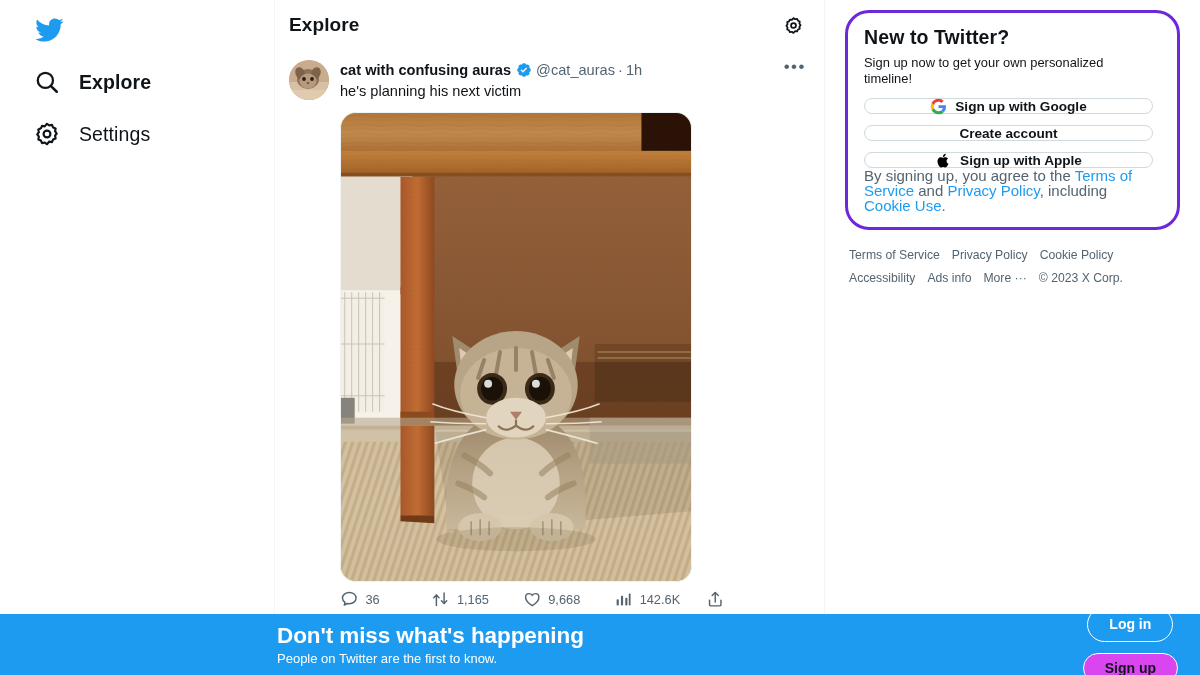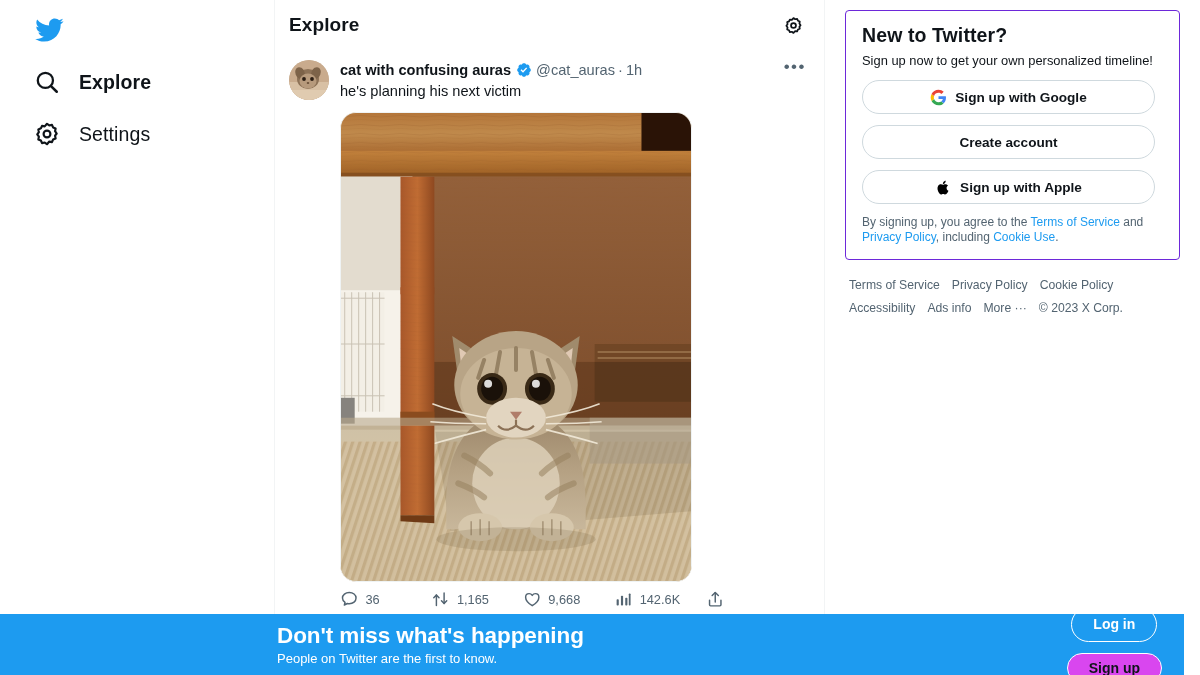--- a/index.html
+++ b/index.html
@@ -163,57 +163,56 @@
   .act.last { flex: 0 0 auto; }
   .act-ico { width: 18.5px; height: 18.5px; display: block; flex: 0 0 18.5px; }
 
   
   .right {
     flex: 1 1 auto;
     padding: 10px 20px 0 20px;
     background: #fff;
   }
   .signup-card {
-    border: 1px solid #6d28d9;
-    border-radius: 4px;
+    border: 3px solid #6d28d9;
+    border-radius: 24px;
     padding: 12px 24px 14px 16px;
   }
   .card-title {
     font-size: 19.5px;
     font-weight: bold;
     letter-spacing: .1px;
     line-height: 24px;
   }
   .card-sub {
     font-size: 12.9px;
     color: #0f1419;
     margin-top: 6px;
     line-height: 16px;
   }
   .sbtn {
-    height: 34px;
+    height: 16px;
     margin-top: 11px;
     border: 1px solid #cfd9de;
     border-radius: 9999px;
     background: #fff;
     display: flex;
     align-items: center;
     justify-content: center;
     gap: 8px;
     font-size: 13.6px;
     font-weight: bold;
     color: #0f1419;
     cursor: pointer;
     font-family: "Liberation Sans", sans-serif;
     width: 100%;
   }
   .sbtn-ico { width: 17px; height: 17px; display: block; }
   .legal {
-    margin-top: 11px;
-    font-size: 12px;
+    font-size: 15px;
     line-height: 15px;
     color: #536471;
   }
   .legal a { color: #1d9bf0; text-decoration: none; cursor: pointer; }
 
   .footer {
     margin-top: 16px;
     padding: 0 4px;
     display: flex;
     flex-wrap: wrap;
@@ -222,21 +221,21 @@
     color: #536471;
     line-height: 19px;
     max-width: 300px;
   }
   .footer span { cursor: pointer; }
   .footer span.no-link { cursor: default; }
 
   
   .banner {
     position: absolute;
-    left: 0; right: 16px; bottom: 0;
+    left: 0; right: 0; bottom: 0;
     height: 61px;
     background: #1d9bf0;
     display: flex;
     align-items: center;
     padding: 0 22px 0 275px;
     color: #fff;
   }
   .banner-inner {
     display: flex;
     align-items: center;

